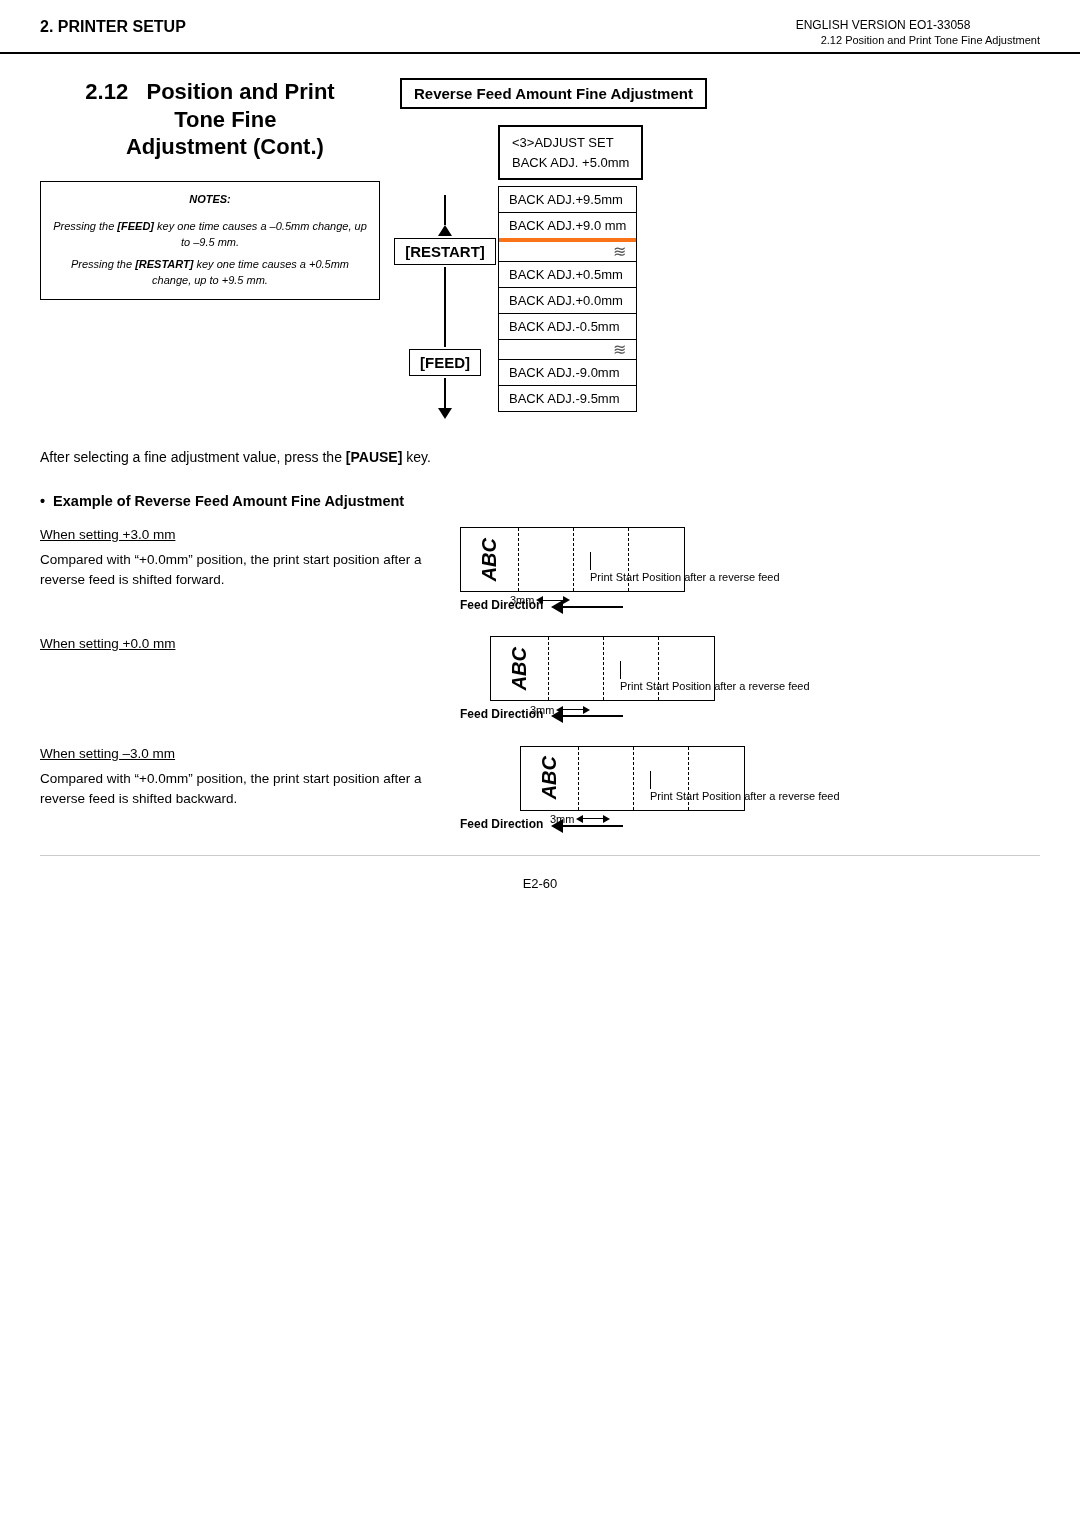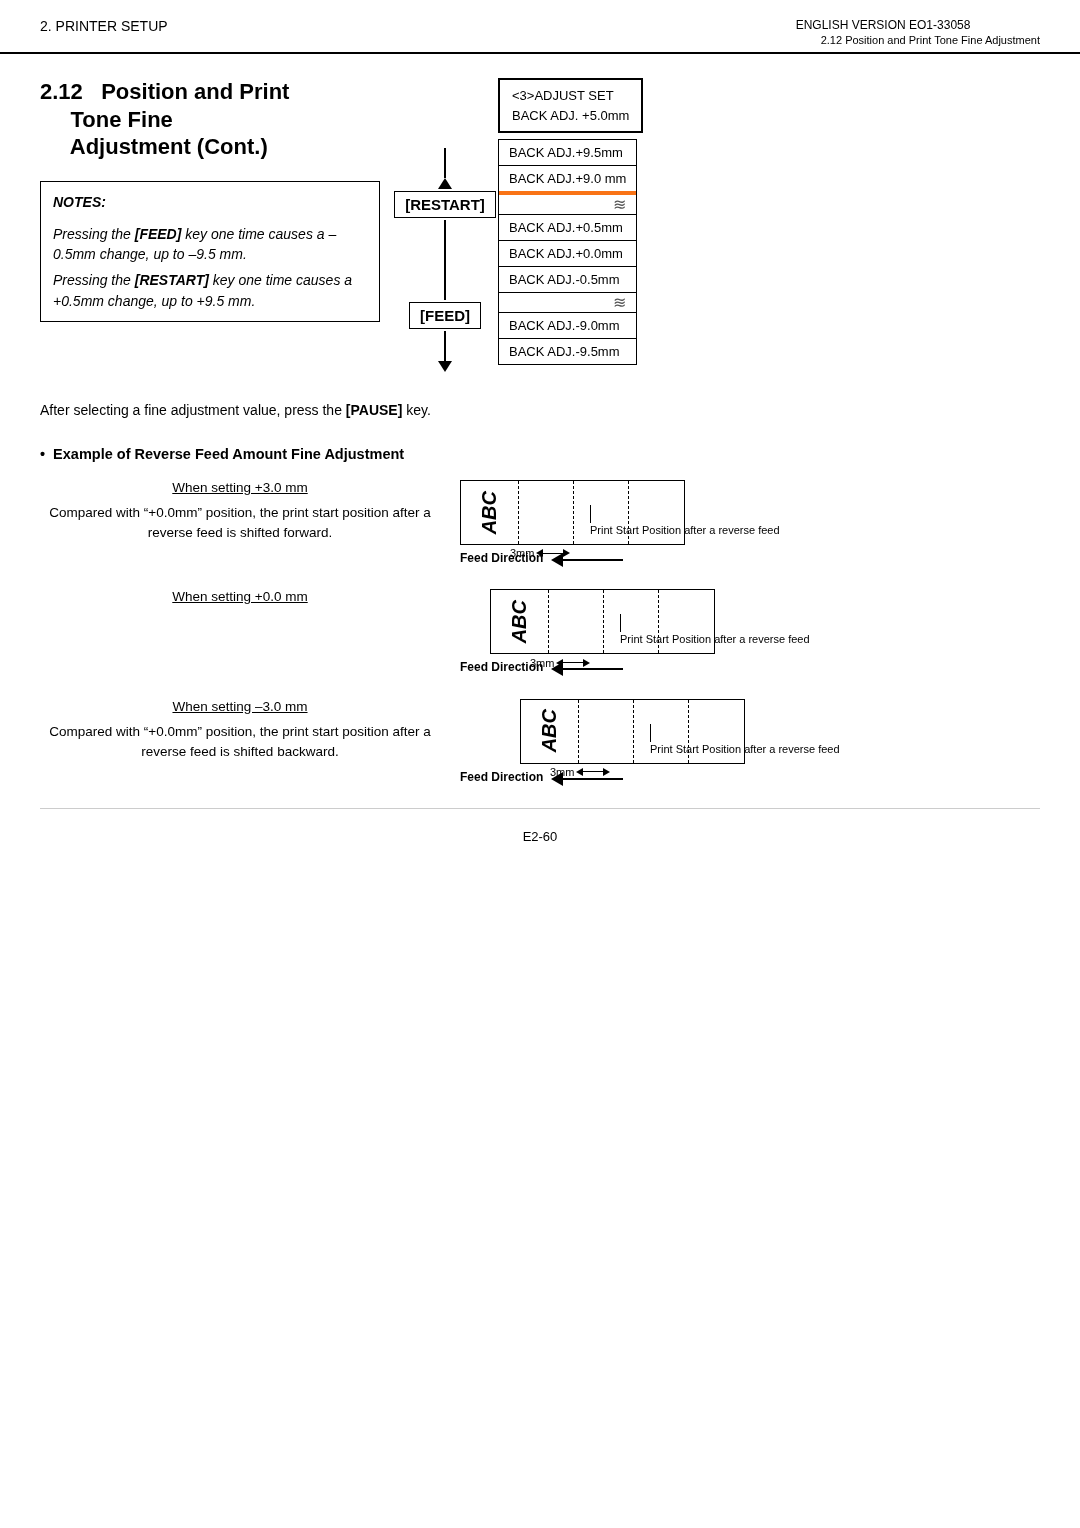--- a/index.html
+++ b/index.html
@@ -22,22 +22,22 @@
 
     
     .header {
       display: flex;
       justify-content: space-between;
       align-items: flex-start;
       padding: 18px 40px 6px 40px;
       border-bottom: 2px solid #000;
     }
     .header-left {
-      font-weight: normal;
-      font-size: 14px;
+      font-weight: bold;
+      font-size: 16px;
     }
     .header-right {
       font-size: 12px;
     }
     .header-right .version {
       font-weight: normal;
     }
     .header-right .subtitle {
       font-weight: normal;
       font-size: 11px;
@@ -55,33 +55,34 @@
       display: flex;
       gap: 0;
       align-items: flex-start;
       margin-bottom: 30px;
     }
 
     
     .left-panel {
       width: 340px;
       flex-shrink: 0;
+      text-align: center;
     }
 
     .section-title {
       font-size: 22px;
       font-weight: bold;
       line-height: 1.25;
       margin-bottom: 20px;
     }
 
     .notes-box {
       border: 1px solid #000;
       padding: 10px 12px;
-      font-size: 14px;
+      font-size: 11px;
       line-height: 1.45;
     }
     .notes-title {
       font-weight: bold;
       font-style: italic;
       margin-bottom: 4px;
     }
     .notes-text {
       font-style: italic;
     }
@@ -129,21 +130,20 @@
     .example-block {
       display: flex;
       margin-bottom: 30px;
       align-items: flex-start;
     }
 
     .example-left {
       width: 420px;
       flex-shrink: 0;
       padding-right: 20px;
-      text-align: center;
     }
 
     .example-setting {
       text-decoration: underline;
       font-size: 13.5px;
       margin-bottom: 8px;
     }
 
     .example-desc {
       font-size: 13.5px;
@@ -264,20 +264,21 @@
           <div class="notes-text" style="margin-top:12px;">
             <span>Pressing the </span><span class="bold-italic">[FEED]</span><span> key one time causes a –0.5mm change, up to –9.5 mm.</span>
           </div>
           <div class="notes-text" style="margin-top:6px;">
             <span>Pressing the </span><span class="bold-italic">[RESTART]</span><span> key one time causes a +0.5mm change, up to +9.5 mm.</span>
           </div>
         </div>
       </div>
 
       <div class="right-panel">
+        <div class="diagram-title-box">Reverse Feed Amount Fine Adjustment</div>
 
         
         <div class="flow-wrapper">
 
           <div class="keys-and-line">
 
             <div style="display:flex;flex-direction:column;align-items:center;">
               <div style="width:2px;height:30px;background:#000;"></div>
               <div style="width:0;height:0;border-left:7px solid transparent;border-right:7px solid transparent;border-bottom:11px solid #000;"></div>
             </div>

